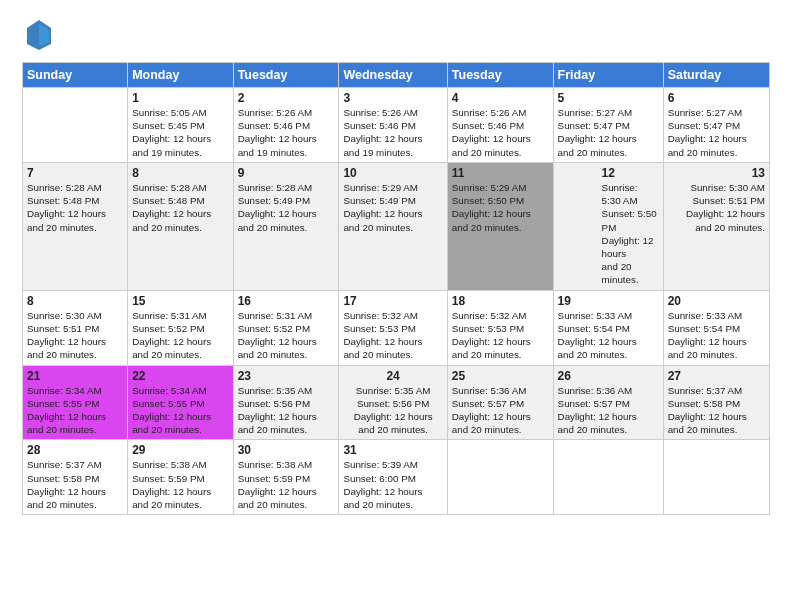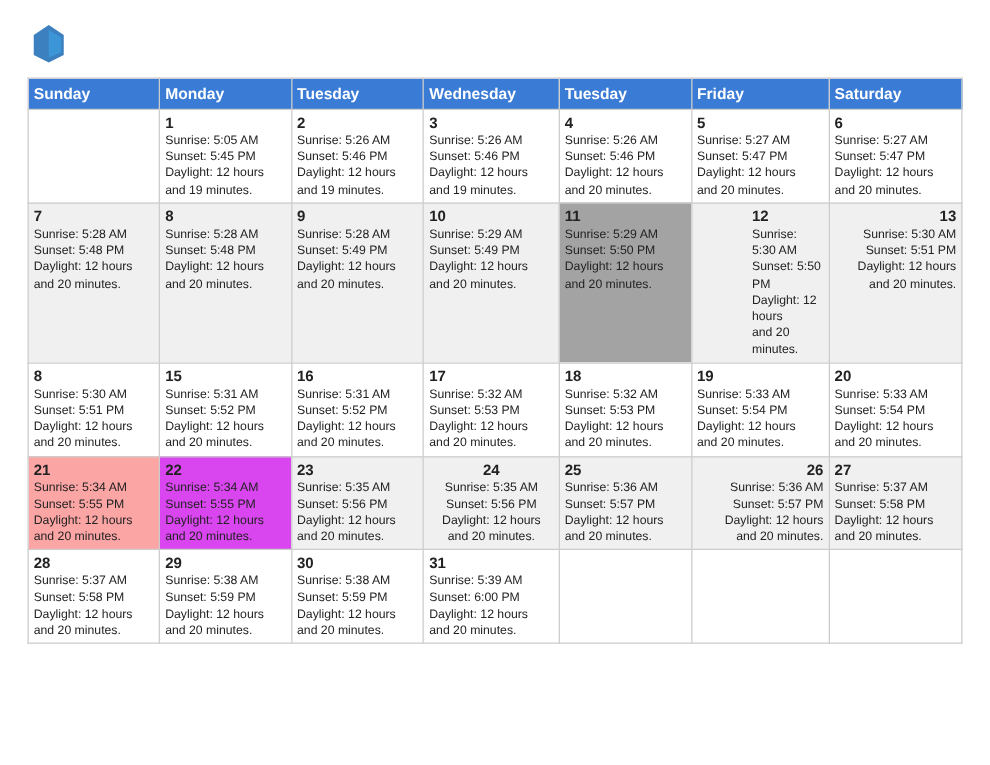--- a/index.html
+++ b/index.html
@@ -271,21 +271,21 @@
           </td>
           <td>
             <span class="day-num">20</span>
             <div class="day-info" style="white-space: pre-line;">Sunrise: 5:33 AM
 Sunset: 5:54 PM
 Daylight: 12 hours
 and 20 minutes.</div>
           </td>
         </tr>
         <tr>
-          <td style="background: #fca5a5;">
+          <td style="background: #d946ef;">
             <span class="day-num">21</span>
             <div class="day-info" style="white-space: pre-line;">Sunrise: 5:34 AM
 Sunset: 5:55 PM
 Daylight: 12 hours
 and 20 minutes.</div>
           </td>
           <td style="background: #d946ef;">
             <span class="day-num">22</span>
             <div class="day-info" style="white-space: pre-line;">Sunrise: 5:34 AM
 Sunset: 5:55 PM
@@ -306,21 +306,21 @@
 Daylight: 12 hours
 and 20 minutes.</div>
           </td>
           <td style="background: rgb(240, 240, 240);">
             <span class="day-num">25</span>
             <div class="day-info" style="white-space: pre-line;">Sunrise: 5:36 AM
 Sunset: 5:57 PM
 Daylight: 12 hours
 and 20 minutes.</div>
           </td>
-          <td style="background: rgb(240, 240, 240); text-align: right;">
+          <td style="background: rgb(240, 240, 240);">
             <span class="day-num">26</span>
             <div class="day-info" style="white-space: pre-line;">Sunrise: 5:36 AM
 Sunset: 5:57 PM
 Daylight: 12 hours
 and 20 minutes.</div>
           </td>
           <td style="background: rgb(240, 240, 240);">
             <span class="day-num">27</span>
             <div class="day-info" style="white-space: pre-line;">Sunrise: 5:37 AM
 Sunset: 5:58 PM

